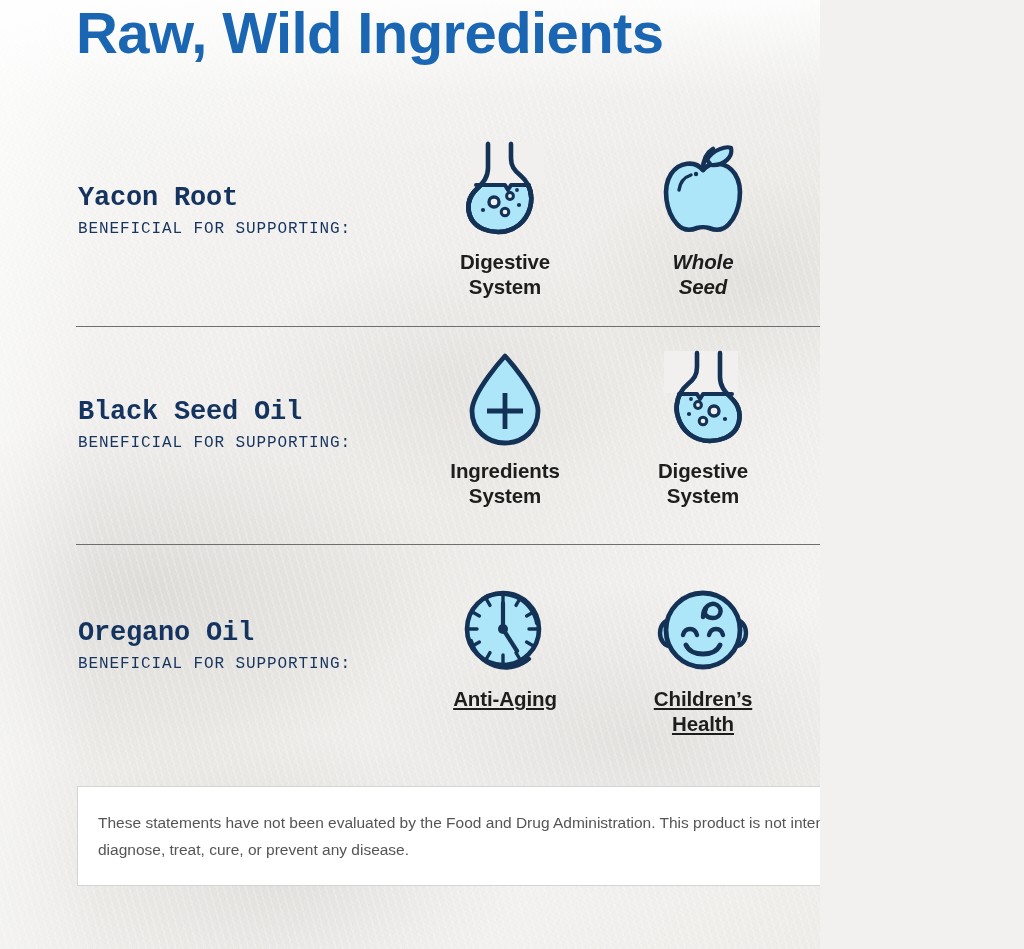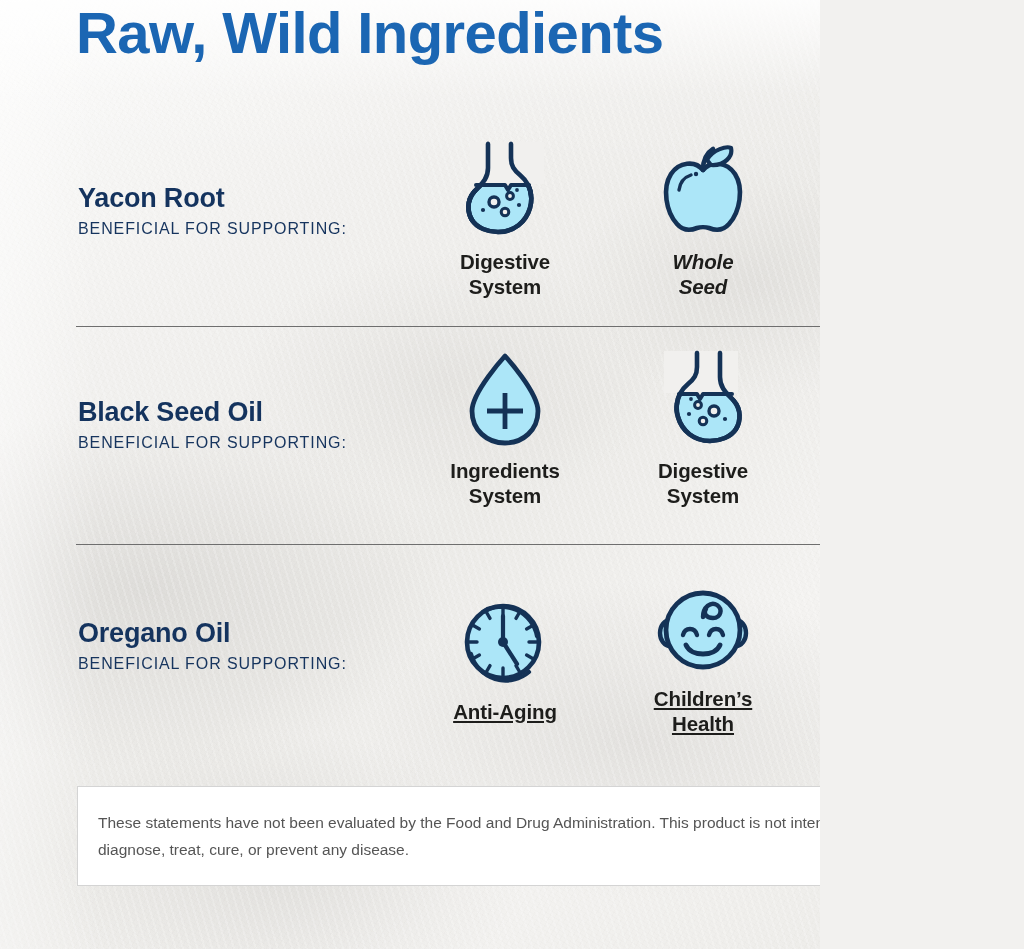--- a/index.html
+++ b/index.html
@@ -68,20 +68,21 @@
   
   .row {
     position: absolute;
     left: 0;
     width: 1024px;
   }
   .row-left {
     position: absolute;
     left: 78px;
     width: 370px;
+    font-family: Liberation Mono, monospace;
   }
   .ing-name {
     font-size: 27px;
     line-height: 32px;
     font-weight: 700;
     color: #14335e;
     letter-spacing: -0.2px;
     white-space: nowrap;
   }
   .ing-sub {
@@ -90,21 +91,21 @@
     line-height: 20px;
     font-weight: 400;
     letter-spacing: 0.9px;
     color: #16345e;
     white-space: nowrap;
   }
 
   .icon-group {
     position: absolute;
     display: flex;
-    align-items: center;
+    align-items: flex-start;
   }
   .icon-cell {
     width: 140px;
     display: flex;
     flex-direction: column;
     align-items: center;
   }
   .icon-art {
     height: 96px;
     display: flex;

